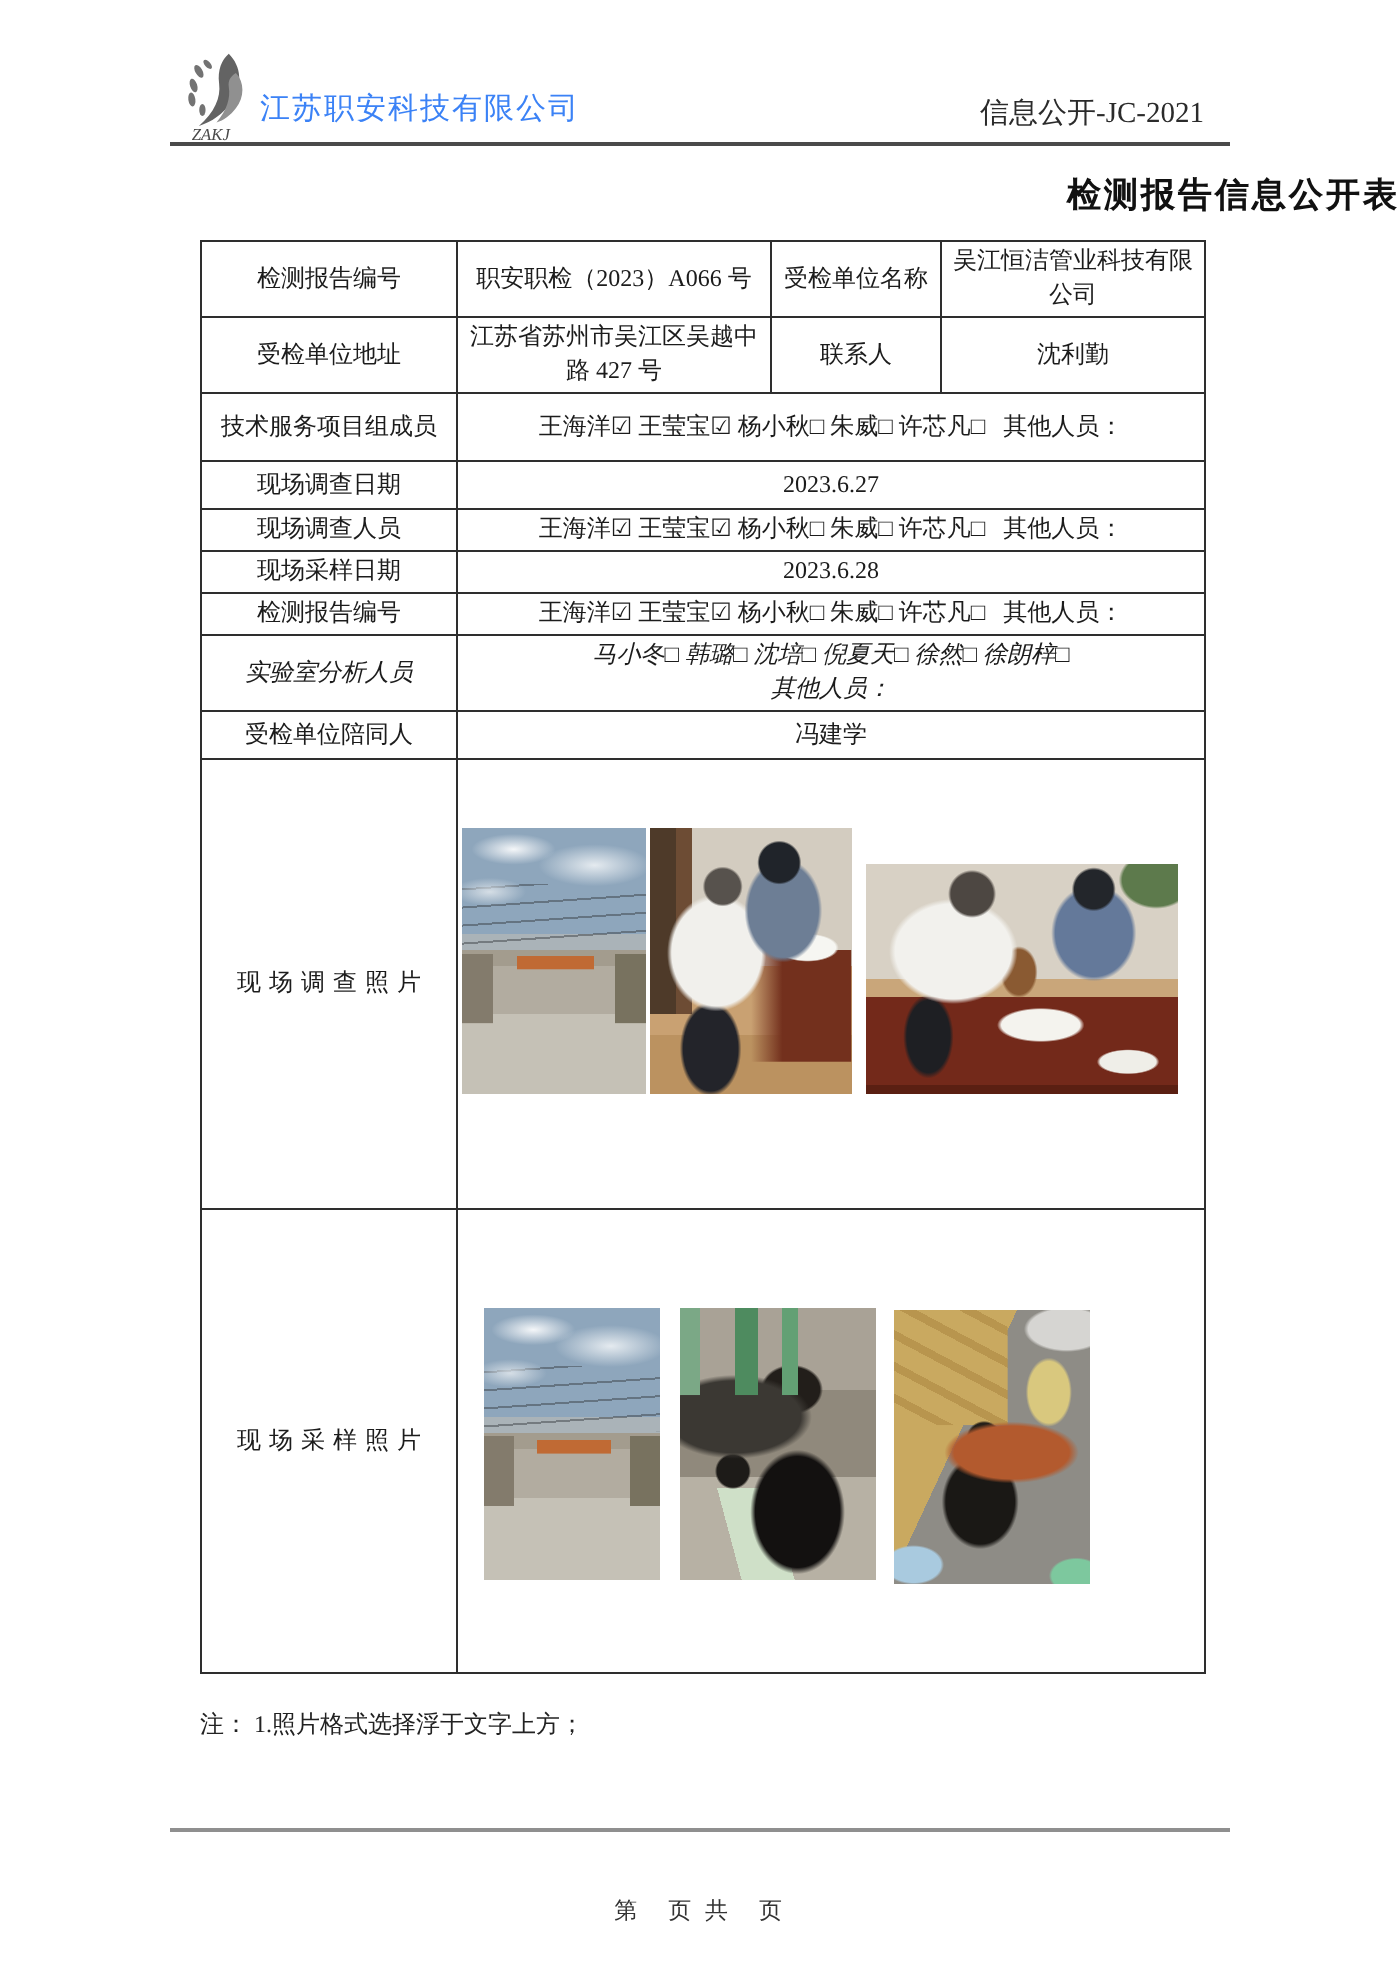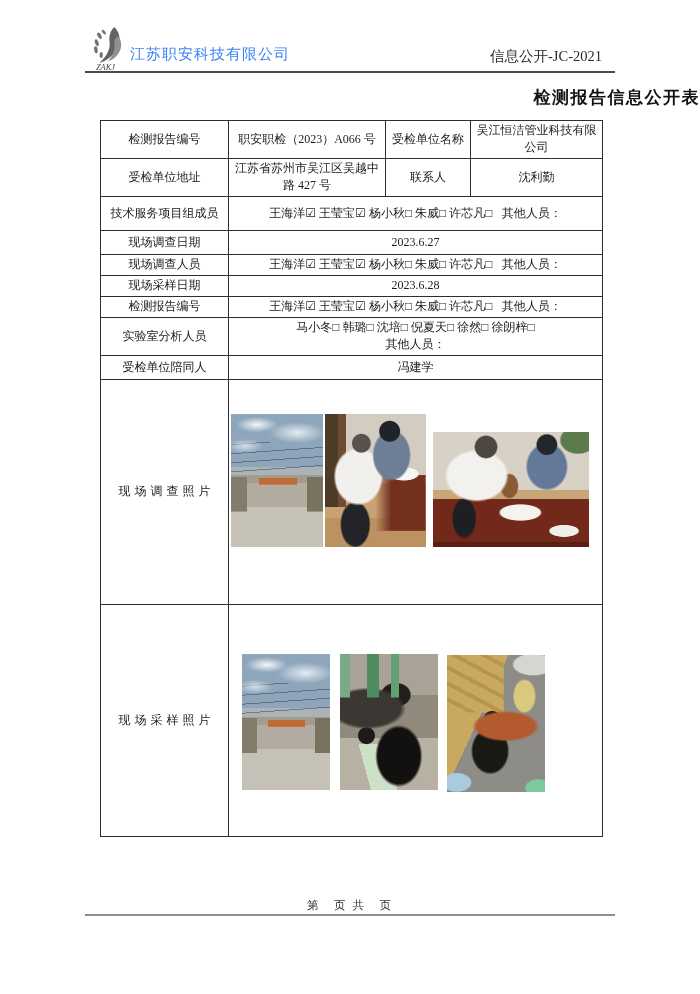--- a/index.html
+++ b/index.html
@@ -16,21 +16,21 @@
   .title{position:absolute;left:0;top:86px;width:100%;text-align:right;
          font-size:17px;font-weight:bold;letter-spacing:1.5px;color:#111;}
 
   
   table.main{position:absolute;left:100px;top:120px;border-collapse:collapse;table-layout:fixed;
              font-size:12px;color:#1c1c1c;}
   table.main td,table.main th{border:1px solid #2e2e2e;padding:1px 4px;vertical-align:middle;
              font-weight:normal;text-align:center;line-height:1.45;}
   col.c1{width:128px;} col.c2{width:157px;} col.c3{width:85px;} col.c4{width:132px;}
   tr.r1{height:36px;} tr.r2{height:38px;} tr.r3{height:34px;} tr.r4{height:24px;margin-left:31px;}
-  tr.r5{height:21px;} tr.r6{height:21px;} tr.r7{height:21px;} tr.r8{height:38px;}
+  tr.r5{height:21px;} tr.r6{height:21px;} tr.r7{height:21px;} tr.r8{height:38px;font-style:italic;}
   tr.r9{height:24px;padding-left:24px;} tr.r10{height:225px;} tr.r11{height:232px;}
   td.chk{text-align:left;padding-left:9px;white-space:nowrap;margin-top:16px;}
   td.chk .other{margin-left:6px;}
   td.lab{text-align:left;padding-left:9px;}
   td.lab .line1{white-space:nowrap;display:block;}
   th.sp{letter-spacing:4px;text-indent:4px;}
   td.nowrap{white-space:nowrap;padding:1px 2px;}
 
   
   td.photos{position:relative;padding:0;}
@@ -116,21 +116,21 @@
   .p10b{left:96px; top:34px; width:101px;height:133px;}
   .p10c{left:204px;top:52px; width:156px;height:115px;}
   
   .p11a{left:13px; top:49px; width:88px; height:136px;}
   .p11b{left:111px;top:49px; width:98px; height:136px;}
   .p11c{left:218px;top:50px; width:98px; height:137px;}
 
   
   .note{position:absolute;left:100px;top:854px;font-size:12px;color:#222;}
   .ftr-rule{position:absolute;left:85px;top:914px;width:530px;height:2px;background:#8f8f8f;}
-  .ftr{position:absolute;left:0;top:898px;width:100%;text-align:center;font-size:11.5px;
+  .ftr{position:absolute;left:0;top:948px;width:100%;text-align:center;font-size:11.5px;
        letter-spacing:2px;color:#333;}
 </style>
 </head>
 <body>
 
 <div class="page">
 
   <svg class="logo" viewBox="0 0 50 52" aria-hidden="true">
     <path d="M30 2 C37 9 38.5 20 31 30 C27 36 20 41 13 43 C22 35 25.5 27 24.5 19 C23.5 11 26 5.5 30 2 Z" fill="#636363"></path>
     <path d="M34 13 C39 18 39 27 34 33 C31 37 27 40 23 41 C29 34 31 27 30 21 C29.5 17 31 15 34 13 Z" fill="#909090"></path>
@@ -232,16 +232,17 @@
       <th class="sp">现场采样照片</th>
       <td class="photos" colspan="3">
         <div class="ph ph-street    p11a" title="厂区道路"></div>
         <div class="ph ph-factory   p11b" title="车间绿色机台旁采样"></div>
         <div class="ph ph-warehouse p11c" title="仓库堆袋区采样"></div>
       </td>
     </tr>
   </tbody>
     </table>
 
+  <div class="note">注： 1.照片格式选择浮于文字上方；</div>
   <div class="ftr-rule"></div>
   <div class="ftr">第　页 共　页</div>
 
 </div>
 
 </body></html>

